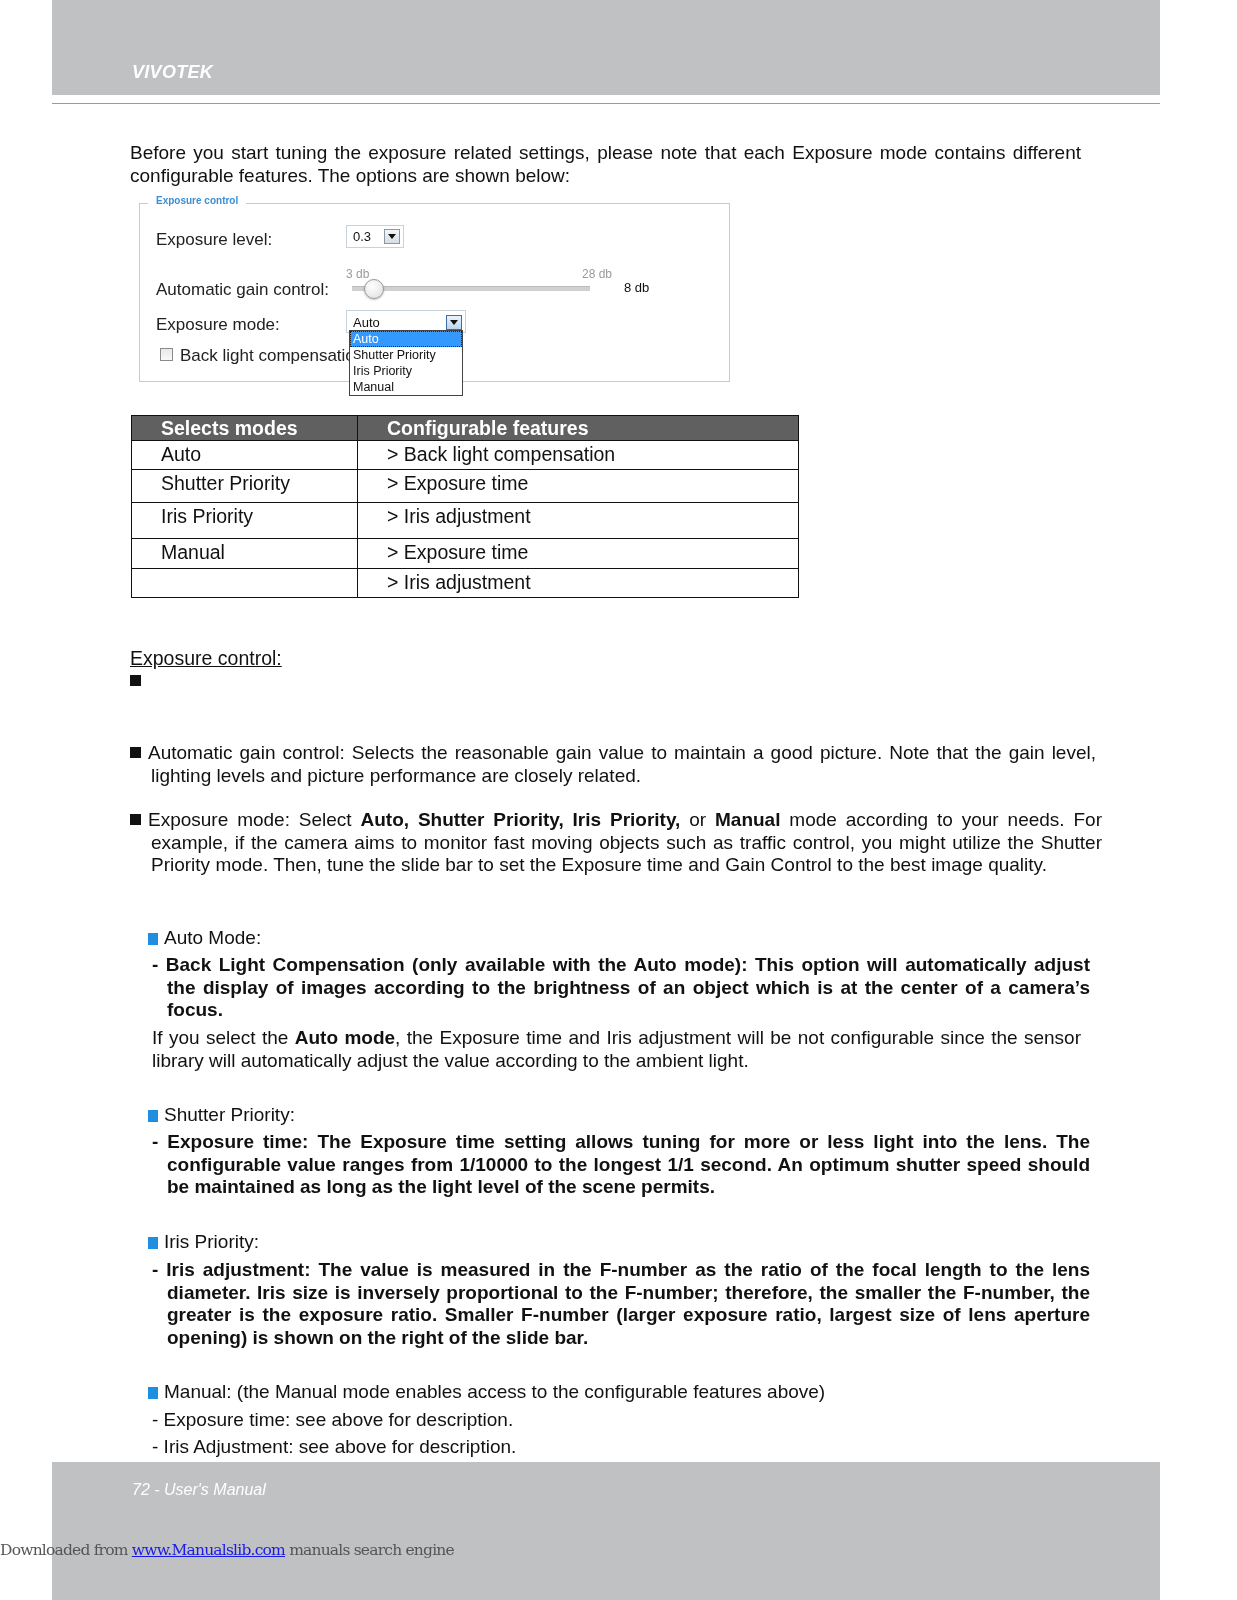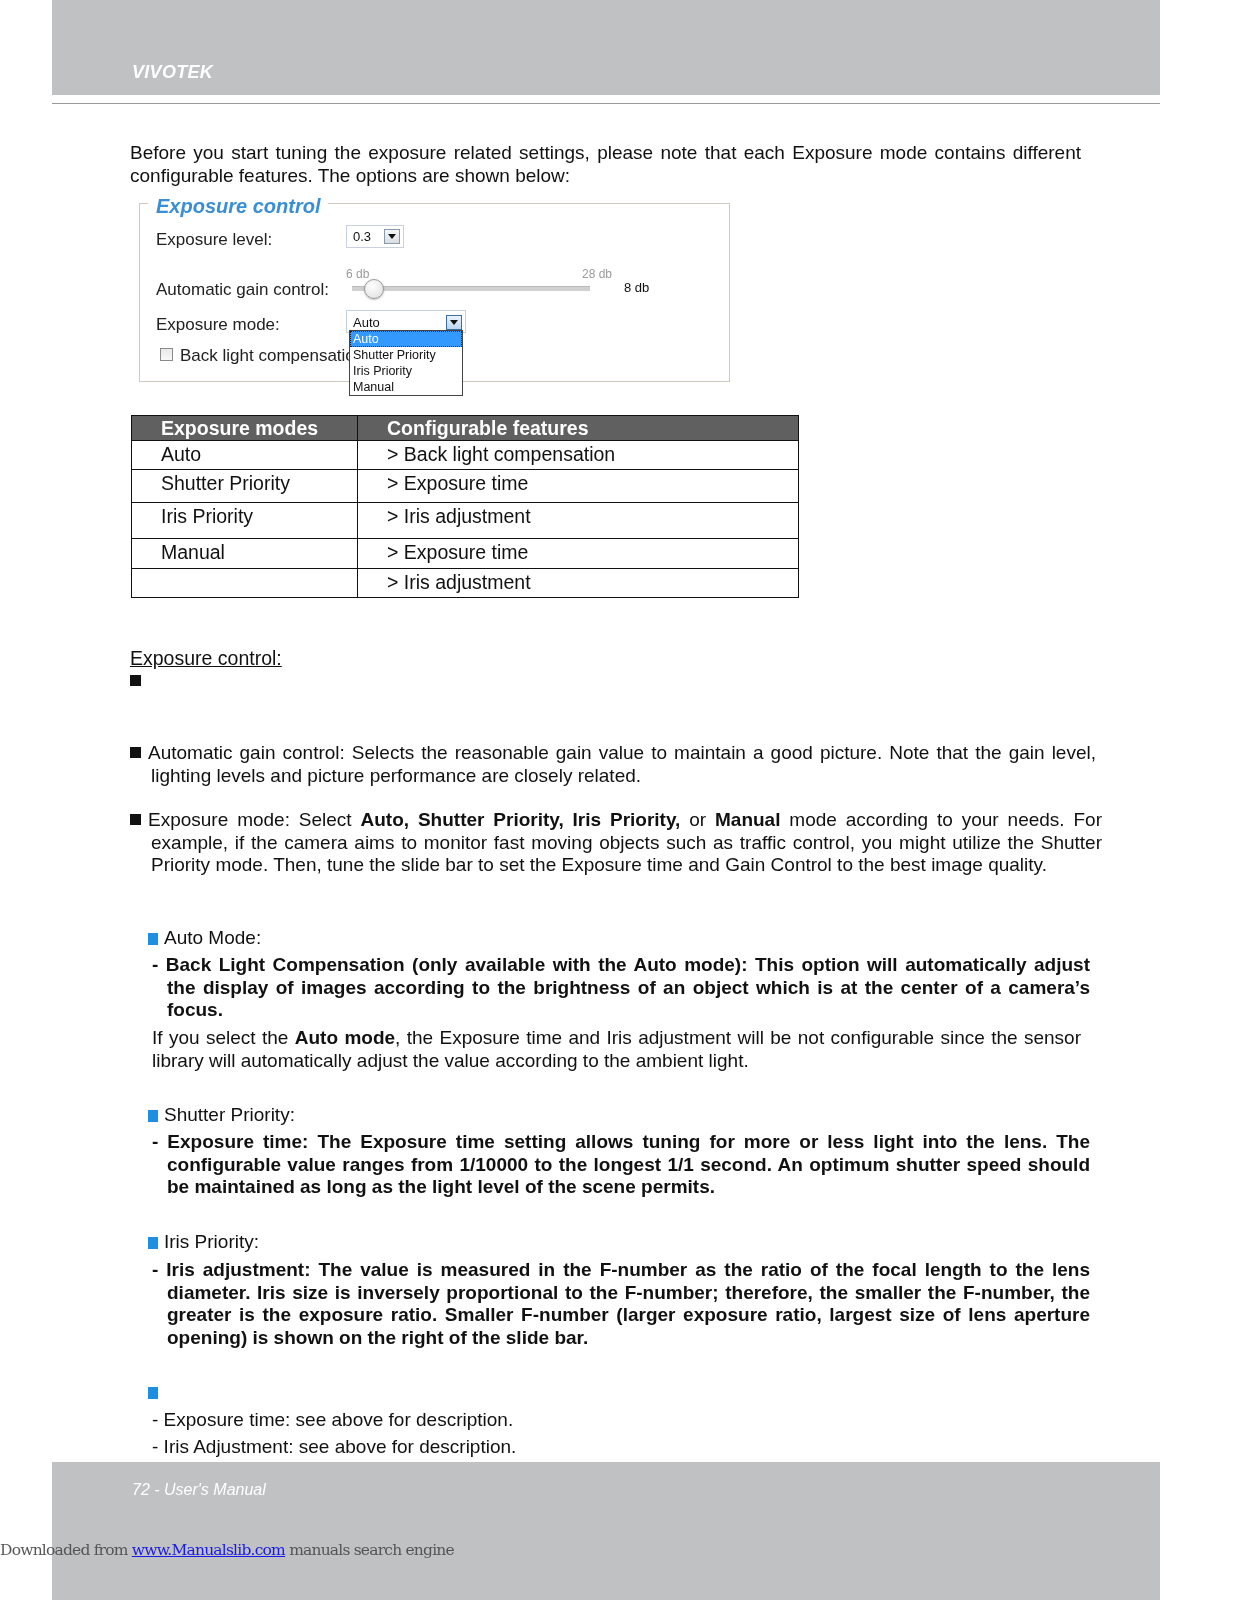--- a/index.html
+++ b/index.html
@@ -7,21 +7,21 @@
          font-family:"Liberation Sans", sans-serif; color:#111; }
   .header-band { position:absolute; left:52px; top:0; width:1108px; height:95px; background:#c0c1c3; }
   .brand { position:absolute; left:132px; top:62px; font-size:18px; font-weight:bold; font-style:italic; color:#ffffff; letter-spacing:0.3px; }
   .header-rule { position:absolute; left:52px; top:103px; width:1108px; height:1px; background:#9a9a9a; }
 
   .p { position:absolute; left:130px; width:951px; font-size:19px; line-height:22.5px; text-align:justify; }
   .intro { top:142px; }
 
   
   .fig { position:absolute; left:139px; top:203px; width:589px; height:177px; border:1px solid #cfcac0; background:#fff; }
-  .fig-legend { position:absolute; left:148px; top:195px; padding:0 8px; background:#fff; font-size:20px; font-weight:bold; color:#3a8ed6;font-style:italic; }
+  .fig-legend { position:absolute; left:148px; top:195px; padding:0 8px; background:#fff; font-size:10px; font-weight:bold; color:#3a8ed6; }
   .fig-label { position:absolute; font-size:17px; color:#222; }
   .sel-small { position:absolute; left:346px; top:225px; width:56px; height:21px; border:1px solid #c8d2de; background:#fff; font-size:13px; }
   .sel-small .val { position:absolute; left:6px; top:3px; }
   .arrow-btn { position:absolute; width:14px; height:13px; border:1px solid #8a99a8; background:linear-gradient(#f4f6f8,#d9dee4); }
   .arrow-btn::after { content:""; position:absolute; left:3px; top:4px; border-left:4px solid transparent; border-right:4px solid transparent; border-top:5px solid #111; }
   .slider-track { position:absolute; left:352px; top:286px; width:238px; height:4px; background:#d0d0d0; border-top:1px solid #bbb; }
   .slider-thumb { position:absolute; left:364px; top:279px; width:18px; height:18px; border-radius:50%; background:radial-gradient(circle at 40% 35%, #ffffff, #dcdcdc); border:1px solid #9a9a9a; box-shadow:0 1px 2px rgba(0,0,0,0.25); }
   .slider-min, .slider-max { position:absolute; font-size:12px; color:#9a9a9a; }
   .slider-val { position:absolute; left:624px; top:280px; font-size:13px; color:#111; }
   .sel-mode { position:absolute; left:346px; top:310px; width:118px; height:21px; border:1px solid #c8d2de; background:#fff; font-size:13px; }
@@ -61,21 +61,21 @@
 <div class="fig"></div>
 <div class="fig-legend">Exposure control</div>
 
 <div class="fig-label" style="left:156px;top:230px;">Exposure level:</div>
 <div class="sel-small">
   <span class="val">0.3</span>
   <span class="arrow-btn" style="left:37px;top:3px;"></span>
 </div>
 
 <div class="fig-label" style="left:156px;top:280px;">Automatic gain control:</div>
-<div class="slider-min" style="left:346px;top:267px;">6 db</div>
+<div class="slider-min" style="left:346px;top:267px;">3 db</div>
 <div class="slider-max" style="left:582px;top:267px;">28 db</div>
 <div class="slider-track"></div>
 <div class="slider-thumb"></div>
 <div class="slider-val">8 db</div>
 
 <div class="fig-label" style="left:156px;top:315px;">Exposure mode:</div>
 <div class="sel-mode">
   <span class="val">Auto</span>
   <span class="arrow-btn" style="left:99px;top:4px;border-color:#3a6ea5;background:linear-gradient(#eaf3fc,#bcd6ef);"></span>
 </div>
@@ -85,21 +85,21 @@
   <div class="dd-item">Iris Priority</div>
   <div class="dd-item">Manual</div>
 </div>
 
 <div class="checkbox"></div>
 <div class="fig-label" style="left:180px;top:346px;">Back light compensation</div>
 
 <table class="modes">
   <thead>
     <tr>
-      <th>Exposure modes</th>
+      <th>Selects modes</th>
       <th>Configurable features</th>
     </tr>
   </thead>
   <tbody>
     <tr style="height:26px">
       <td>Auto</td>
       <td>&gt; Back light compensation</td>
     </tr>
     <tr style="height:33px">
       <td>Shutter Priority</td>
@@ -132,19 +132,19 @@
 <div class="p dash" style="top:954px;left:152px;width:923px;">- Back Light Compensation (only available with the Auto mode): This option will automatically adjust the display of images according to the brightness of an object which is at the center of a camera’s focus.</div>
 
 <div class="p" style="top:1027px;left:152px;width:929px;"><span>If you select the </span><b>Auto mode</b><span>, the Exposure time and Iris adjustment will be not configurable since the sensor library will automatically adjust the value according to the ambient light.</span></div>
 
 <div class="p" style="top:1104px;left:148px;width:930px;"><span class="bsq"></span><span>Shutter Priority:</span></div>
 <div class="p dash" style="top:1131px;left:152px;width:923px;">- Exposure time: The Exposure time setting allows tuning for more or less light into the lens. The configurable value ranges from 1/10000 to the longest 1/1 second. An optimum shutter speed should be maintained as long as the light level of the scene permits.</div>
 
 <div class="p" style="top:1231px;left:148px;width:930px;"><span class="bsq"></span><span>Iris Priority:</span></div>
 <div class="p dash" style="top:1259px;left:152px;width:923px;">- Iris adjustment: The value is measured in the F-number as the ratio of the focal length to the lens diameter. Iris size is inversely proportional to the F-number; therefore, the smaller the F-number, the greater is the exposure ratio. Smaller F-number (larger exposure ratio, largest size of lens aperture opening) is shown on the right of the slide bar.</div>
 
-<div class="p" style="top:1381px;left:148px;width:930px;"><span class="bsq"></span></div>
+<div class="p" style="top:1381px;left:148px;width:930px;"><span class="bsq"></span><span>Manual: (the Manual mode enables access to the configurable features above)</span></div>
 <div class="p" style="top:1409px;left:152px;width:923px;">- Exposure time: see above for description.</div>
 <div class="p" style="top:1436px;left:152px;width:923px;">- Iris Adjustment: see above for description.</div>
 
 <div class="footer-band"></div>
 <div class="page-label">72 - User's Manual</div>
 <div class="dl-note"><span>Downloaded from </span><a>www.Manualslib.com</a><span> manuals search engine</span></div>
 
 </body></html>

